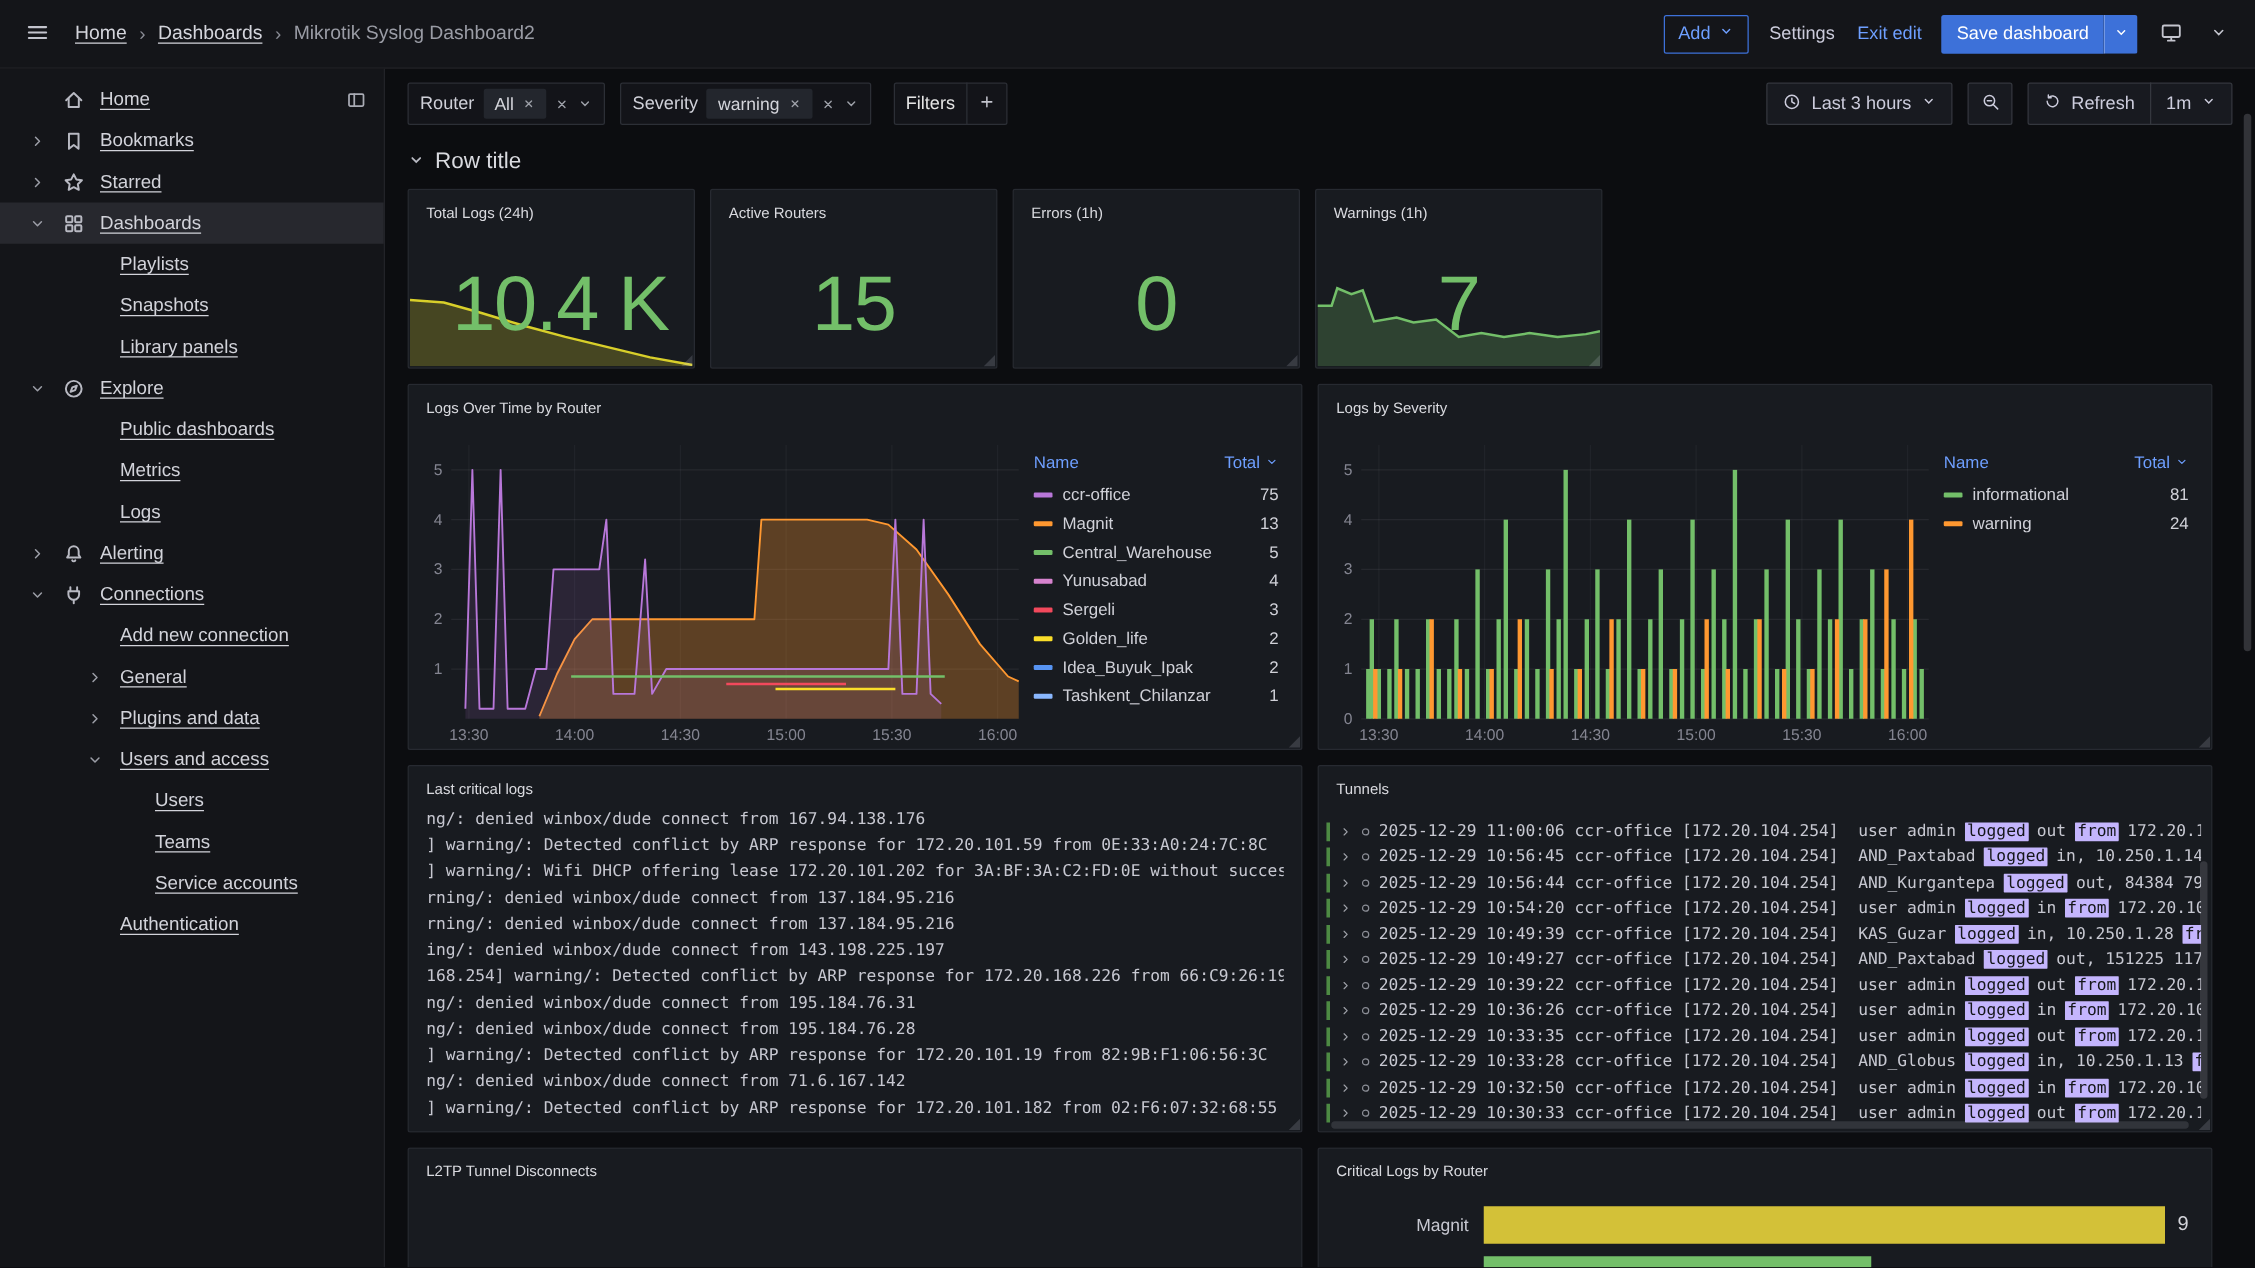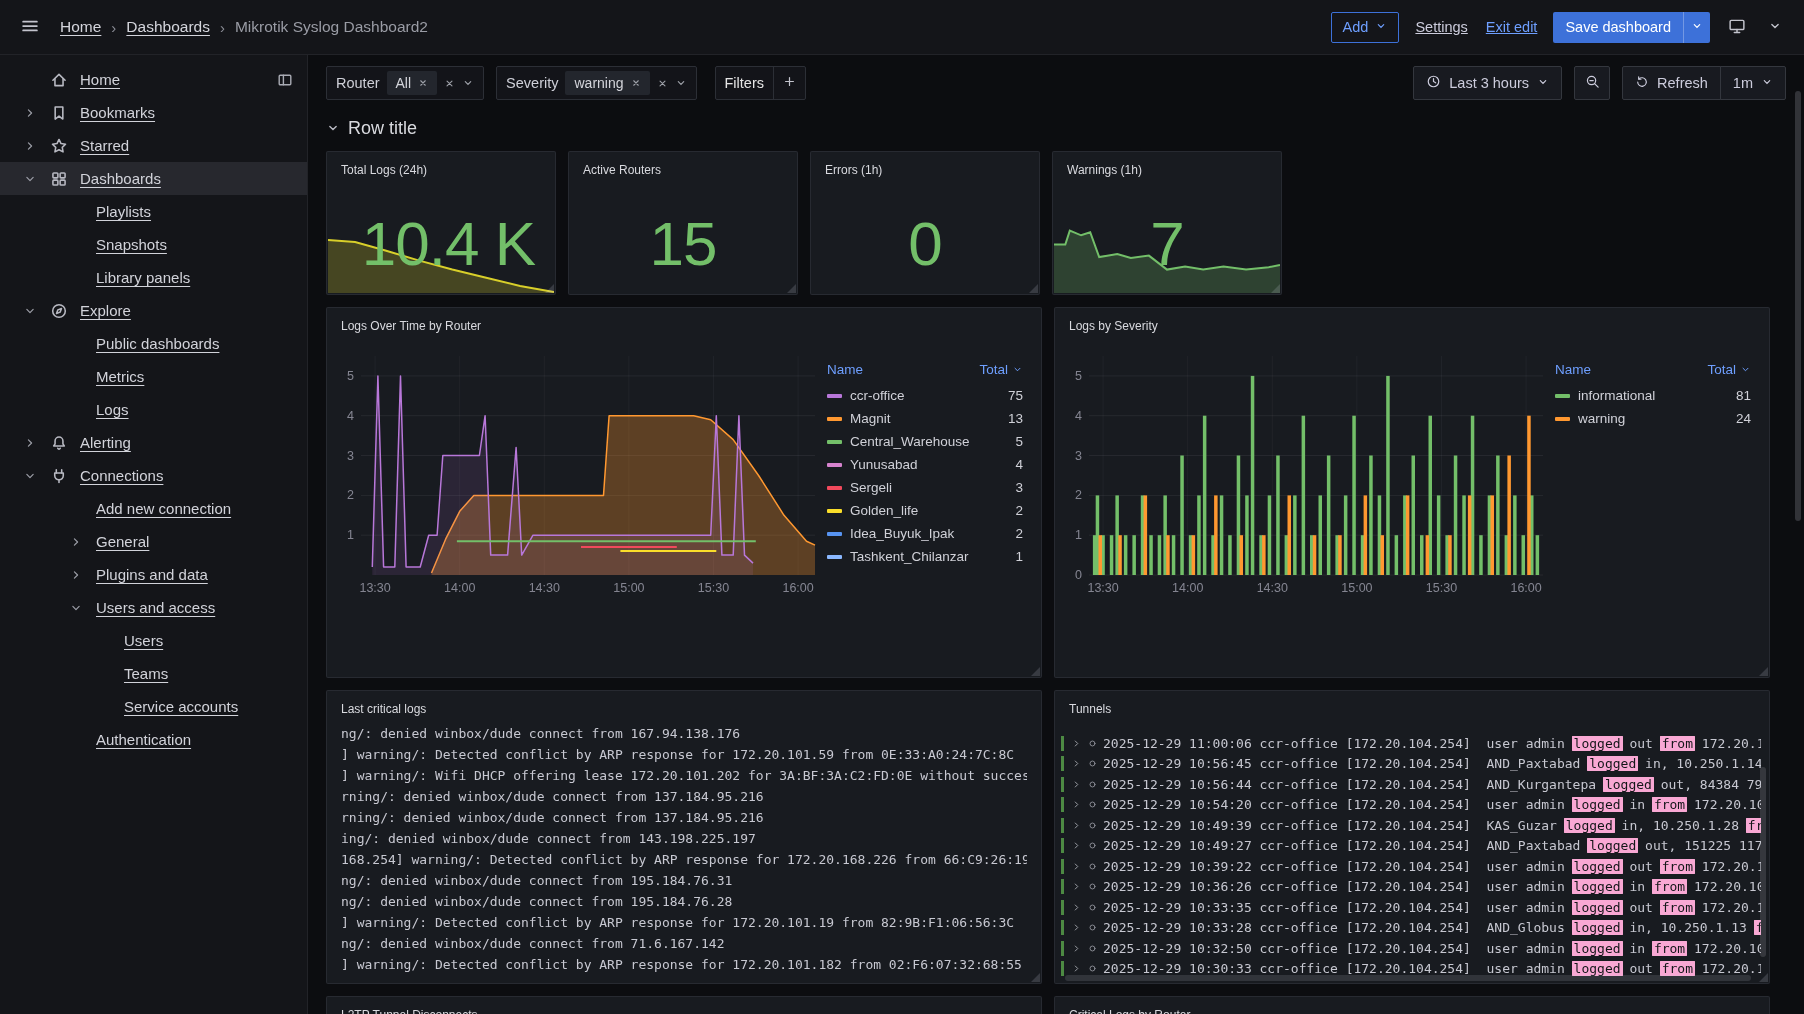--- a/index.html
+++ b/index.html
@@ -13,21 +13,21 @@
   .nav-left, .nav-right { display:flex; align-items:center; }
   .nav-left { gap:16px; }
   .nav-right { gap:14px; }
   .icon-btn { background:none; border:none; color:#c3c4cd; padding:4px; cursor:pointer; display:inline-flex; align-items:center; }
   .breadcrumb { display:flex; align-items:center; gap:10px; font-size:15.5px; }
   .breadcrumb a { color:#d4d5dc; text-decoration:underline; text-underline-offset:3px; cursor:pointer; }
   .breadcrumb .sep { color:#8b8d96; font-size:15px; }
   .crumb-current { color:#9a9ca5; }
   .btn-outline-blue { display:inline-flex; align-items:center; gap:7px; background:transparent;
     border:1px solid #3d71d9; color:#6e9fff; font-size:14.5px; height:31px; padding:0 11px; border-radius:2px; cursor:pointer; }
-  .btn-text { background:none; border:none; color:#ccccdc; font-size:14.5px; cursor:pointer; padding:0 2px;text-decoration:underline; }
+  .btn-text { background:none; border:none; color:#ccccdc; font-size:14.5px; cursor:pointer; padding:0 2px; }
   .btn-text.blue { color:#6e9fff; }
   .save-split { display:inline-flex; height:31px; }
   .save-main { background:#3d71d9; border:none; color:#fff; font-size:14.5px; padding:0 12px;
     border-radius:2px 0 0 2px; cursor:pointer; }
   .save-caret { background:#3d71d9; border:none; border-left:1px solid rgba(255,255,255,0.28);
     color:#fff; padding:0 7px; border-radius:0 2px 2px 0; cursor:pointer; display:inline-flex; align-items:center; }
 
   
   .app-body { display:flex; height:959px; }
   .sidebar { width:308px; flex:0 0 308px; background:#141519; border-right:1px solid rgba(204,204,220,0.08);
@@ -61,21 +61,21 @@
   .btn-split .btn:last-child { border-radius:0 2px 2px 0; margin-left:-1px; }
 
   
   .row-header { margin-top:14px; height:26px; display:flex; align-items:center; gap:8px;
     font-size:18px; font-weight:500; color:#d9dadf; }
   .row-header .icon { color:#b8b9c2; display:inline-flex; cursor:pointer; }
 
   
   .stats-row { margin-top:10px; height:144px; display:flex; gap:12px; }
   .grid-row { display:flex; gap:12px; margin-top:12px; }
-  .row-charts { height:371px; }
+  .row-charts { height:293px; }
   .row-logs { height:294px; }
   .row-bottom { height:280px; }
   .panel { background:#181b20; border:1px solid rgba(204,204,220,0.09); border-radius:2px;
     position:relative; display:flex; flex-direction:column; overflow:hidden; }
   .panel::after { content:""; position:absolute; right:1px; bottom:1px; width:0; height:0;
     border-left:9px solid transparent; border-bottom:9px solid rgba(204,204,220,0.18); }
   .wide { flex:0 0 716px; width:716px; }
   .stat-panel { flex:0 0 230px; width:230px; }
   .panel-header { height:36px; display:flex; align-items:center; padding:0 14px; flex:0 0 auto; cursor:move; }
   .panel-header h2 { margin:0; font-size:12px; font-weight:500; color:#d9dadf; white-space:nowrap; }
@@ -107,21 +107,21 @@
   .clip { margin-top:-10px; }
   .c-line { font-family:"DejaVu Sans Mono",monospace; font-size:13px; line-height:21px;
     color:#c7c8d1; white-space:pre; overflow:hidden; }
   .tunnels-body { padding:6px 8px 6px 6px; }
   .t-row { display:flex; align-items:center; height:20.5px; font-family:"DejaVu Sans Mono",monospace;
     font-size:13px; color:#c7c8d1; white-space:pre; overflow:hidden; cursor:pointer; }
   .t-bar { width:3px; height:15px; background:#4d8a43; margin-right:7px; flex:0 0 3px; }
   .t-ic { display:inline-flex; color:#9ea1a8; margin-right:5px; flex:0 0 auto; }
   .t-ic.dot { color:#8a8d95; }
   .t-text { overflow:hidden; }
-  .hl { background:#f9a8d4; color:#141619; border-radius:2px; padding:1px 2px; margin:0 -1px; }
+  .hl { background:#c4b5fd; color:#141619; border-radius:2px; padding:1px 2px; margin:0 -1px; }
 
   
   .hbar-body { padding:10px 18px 0 0; }
   .hbar-row { display:flex; align-items:center; height:30px; margin-bottom:10px; }
   .hbar-label { width:120px; flex:0 0 120px; text-align:right; margin-right:12px;
     font-size:14px; color:#c7c8d1; }
   .hbar-track { flex:1; display:flex; align-items:center; }
   .hbar-bar { height:30px; display:inline-block; }
   .hbar-val { margin-left:10px; font-size:16px; color:#d4d5db; }
 

